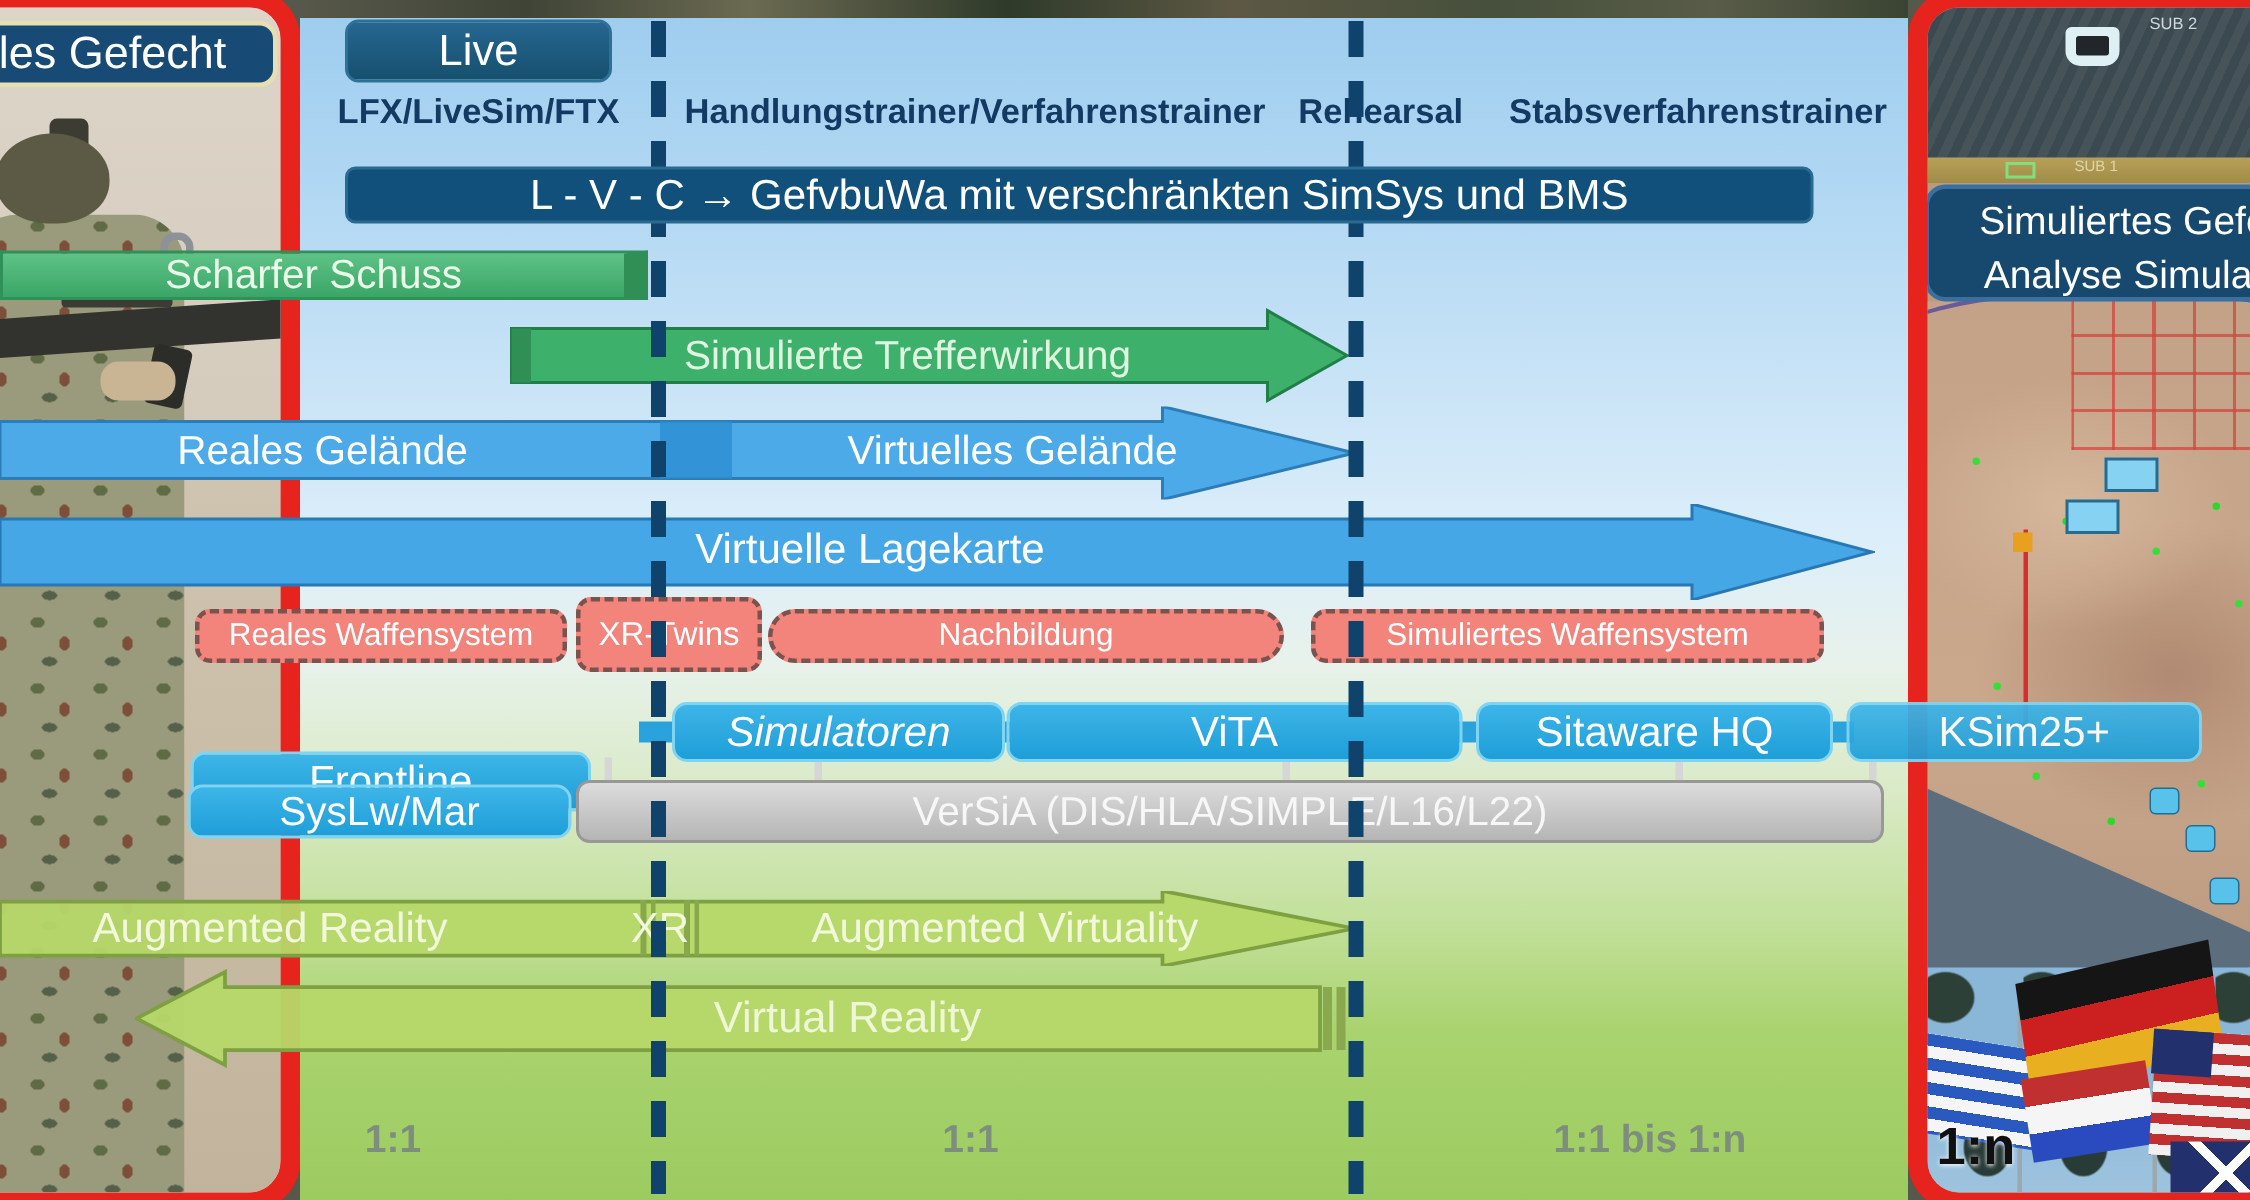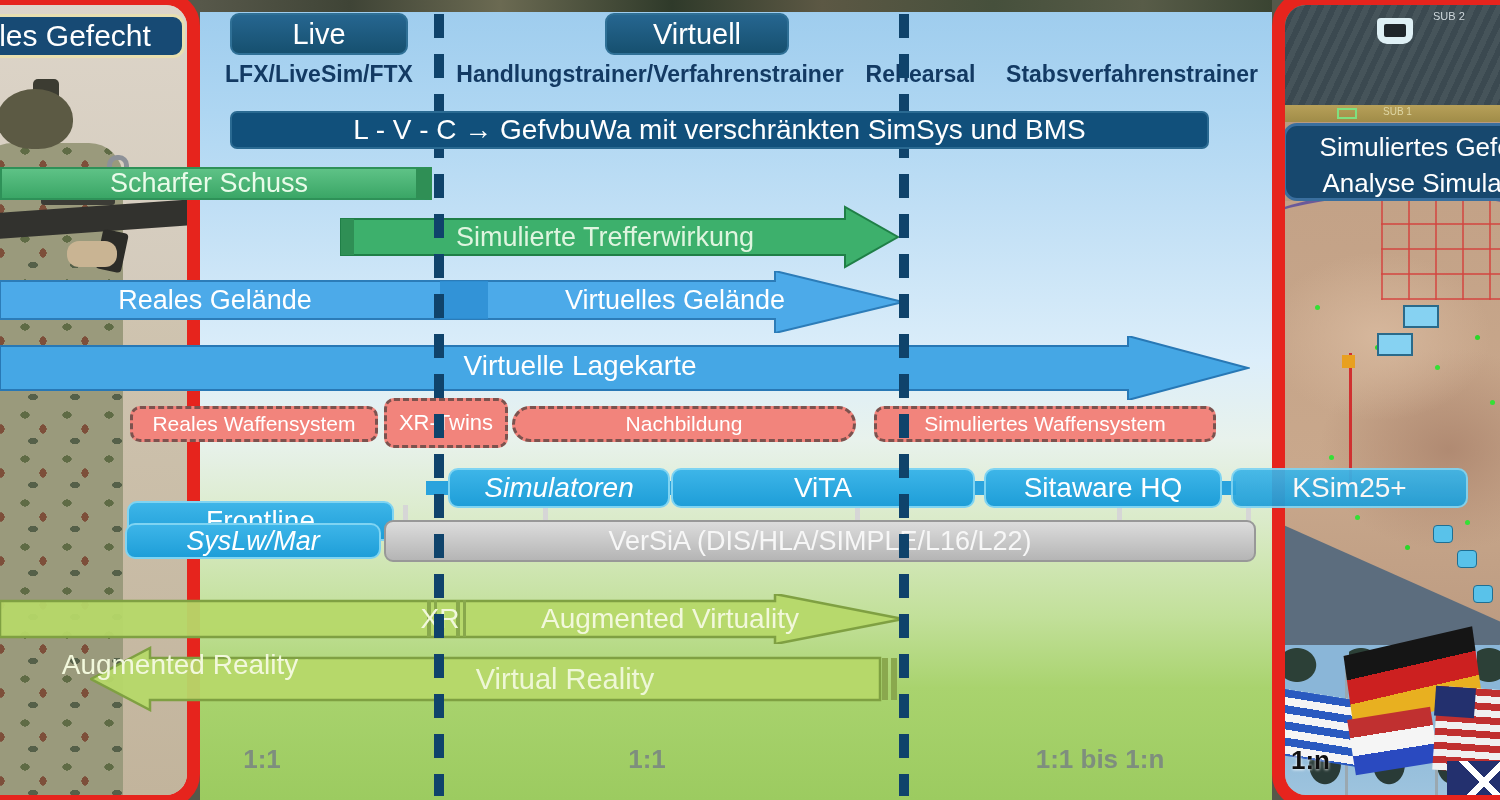--- a/index.html
+++ b/index.html
@@ -79,21 +79,21 @@
   .flag-gr{left:-12px;top:690px;width:96px;height:66px;transform:rotate(9deg);
     background:repeating-linear-gradient(180deg,#2a5ac0 0 8px,#f5f5f5 8px 16px);}
   .flag-nl{left:66px;top:708px;width:84px;height:56px;transform:rotate(-9deg);
     background:linear-gradient(180deg,#c03030 33%,#f5f5f5 33% 66%,#2a4ac0 66%);}
   .flag-us{left:150px;top:684px;width:96px;height:84px;transform:rotate(4deg);
     background:repeating-linear-gradient(180deg,#c03030 0 7px,#f0f0f0 7px 14px);}
   .flag-us-canton{left:150px;top:682px;width:40px;height:30px;background:#23306e;transform:rotate(4deg);}
   .flag-uk{left:162px;top:756px;width:74px;height:42px;background:#23306e;
     background-image:linear-gradient(45deg,transparent 46%,#fff 46% 54%,transparent 54%),
       linear-gradient(-45deg,transparent 46%,#fff 46% 54%,transparent 54%);}
-  .rp-ratio{left:6px;top:740px;font-size:26px;font-weight:bold;color:#101010;
+  .rp-ratio{left:6px;top:740px;font-size:35px;font-weight:bold;color:#101010;
     text-shadow:0 1px 3px rgba(255,255,255,.75),0 -1px 3px rgba(255,255,255,.5);z-index:6;}
 
   
   .col-title{top:13px;height:42px;background:linear-gradient(180deg,#266690,#16506f);
     border:2px solid #2f7096;border-radius:9px;color:#fff;font-size:29px;
     display:flex;align-items:center;justify-content:center;z-index:30;}
   .col-sub{top:61px;height:28px;color:#133a63;font-weight:bold;font-size:23px;
     text-align:center;z-index:18;}
   .banner{left:230px;top:111px;width:979px;height:38px;background:#11507b;border:2px solid #2a6a92;
     border-radius:7px;color:#fff;font-size:28px;display:flex;align-items:center;justify-content:center;z-index:30;}
@@ -185,21 +185,20 @@
     <div class="flag flag-us-canton"></div>
     <div class="flag flag-uk"></div>
     <div class="abs rp-ratio">1:n</div>
     <div class="abs rp-label">
       <div>Simuliertes Gefecht</div>
       <div>Analyse Simulation</div>
     </div>
   </div>
 
   <div class="abs col-title" style="left:230px;width:178px;">Live</div>
-  <div class="abs col-title" style="left:605px;width:184px;">Virtuell</div>
   <div class="abs col-sub" style="left:216px;width:206px;">LFX/LiveSim/FTX</div>
   <div class="abs col-sub" style="left:440px;width:420px;">Handlungstrainer/Verfahrenstrainer</div>
   <div class="abs col-sub" style="left:863px;width:115px;">Rehearsal</div>
   <div class="abs col-sub" style="left:998px;width:268px;">Stabsverfahrenstrainer</div>
 
   <div class="abs banner">L - V - C   →   GefvbuWa mit verschränkten SimSys und BMS</div>
 
   <div class="abs" id="scharfer">Scharfer Schuss</div>
 
   <svg class="abs arrow-svg" style="left:340px;top:205px;" width="560" height="64">
@@ -234,31 +233,31 @@
   <div class="abs tick" style="left:855px;"></div>
   <div class="abs tick" style="left:1117px;"></div>
   <div class="abs tick" style="left:1246px;"></div>
 
   <div class="abs app" style="left:127px;width:267px;margin-top:33px;">Frontline</div>
   <div class="abs app" style="left:448px;width:222px;font-style:italic;">Simulatoren</div>
   <div class="abs app" style="left:671px;width:304px;">ViTA</div>
   <div class="abs app" style="left:984px;width:238px;">Sitaware HQ</div>
   <div class="abs app" style="left:1231px;width:237px;z-index:15;opacity:.93;">KSim25+</div>
 
-  <div class="abs app" id="syslw" style="left:125px;width:256px;font-style:italic;">SysLw/Mar</div>
+  <div class="abs app" id="syslw" style="left:125px;width:256px;">SysLw/Mar</div>
   <div class="abs" id="versia">VerSiA (DIS/HLA/SIMPLE/L16/L22)</div>
 
   <svg class="abs arrow-svg" style="left:0;top:594px;" width="905" height="50">
     <polygon points="0,7 775,7 775,0 903,25 775,50 775,43 0,43" fill="#b6d869" fill-opacity="0.95" stroke="#7fa042" stroke-width="2.5"></polygon>
   </svg>
   <div class="abs xr-sep" style="left:427px;width:4px;"></div>
   <div class="abs xr-sep" style="left:434px;width:3px;"></div>
   <div class="abs xr-sep" style="left:456px;width:4px;"></div>
   <div class="abs xr-sep" style="left:463px;width:3px;"></div>
-  <div class="abs bar-label green-label" style="left:20px;top:601px;width:320px;height:36px;margin-top:46px;">Augmented Reality</div>
+  <div class="abs bar-label green-label" style="left:20px;top:601px;width:320px;height:36px;">Augmented Reality</div>
   <div class="abs bar-label green-label" style="left:405px;top:601px;width:70px;height:36px;">XR</div>
   <div class="abs bar-label green-label" style="left:490px;top:601px;width:360px;height:36px;">Augmented Virtuality</div>
 
   <svg class="abs arrow-svg" style="left:90px;top:646px;" width="810" height="66">
     <polygon points="1,33 60,2 60,12 790,12 790,54 60,54 60,64" fill="#b6d869" fill-opacity="0.95" stroke="#7fa042" stroke-width="2.5"></polygon>
   </svg>
   <div class="abs vr-cap" style="left:882px;"></div>
   <div class="abs vr-cap" style="left:891px;"></div>
   <div class="abs bar-label green-label" style="left:250px;top:658px;width:630px;height:42px;font-size:29px;color:#eef7d6;">Virtual Reality</div>
 

